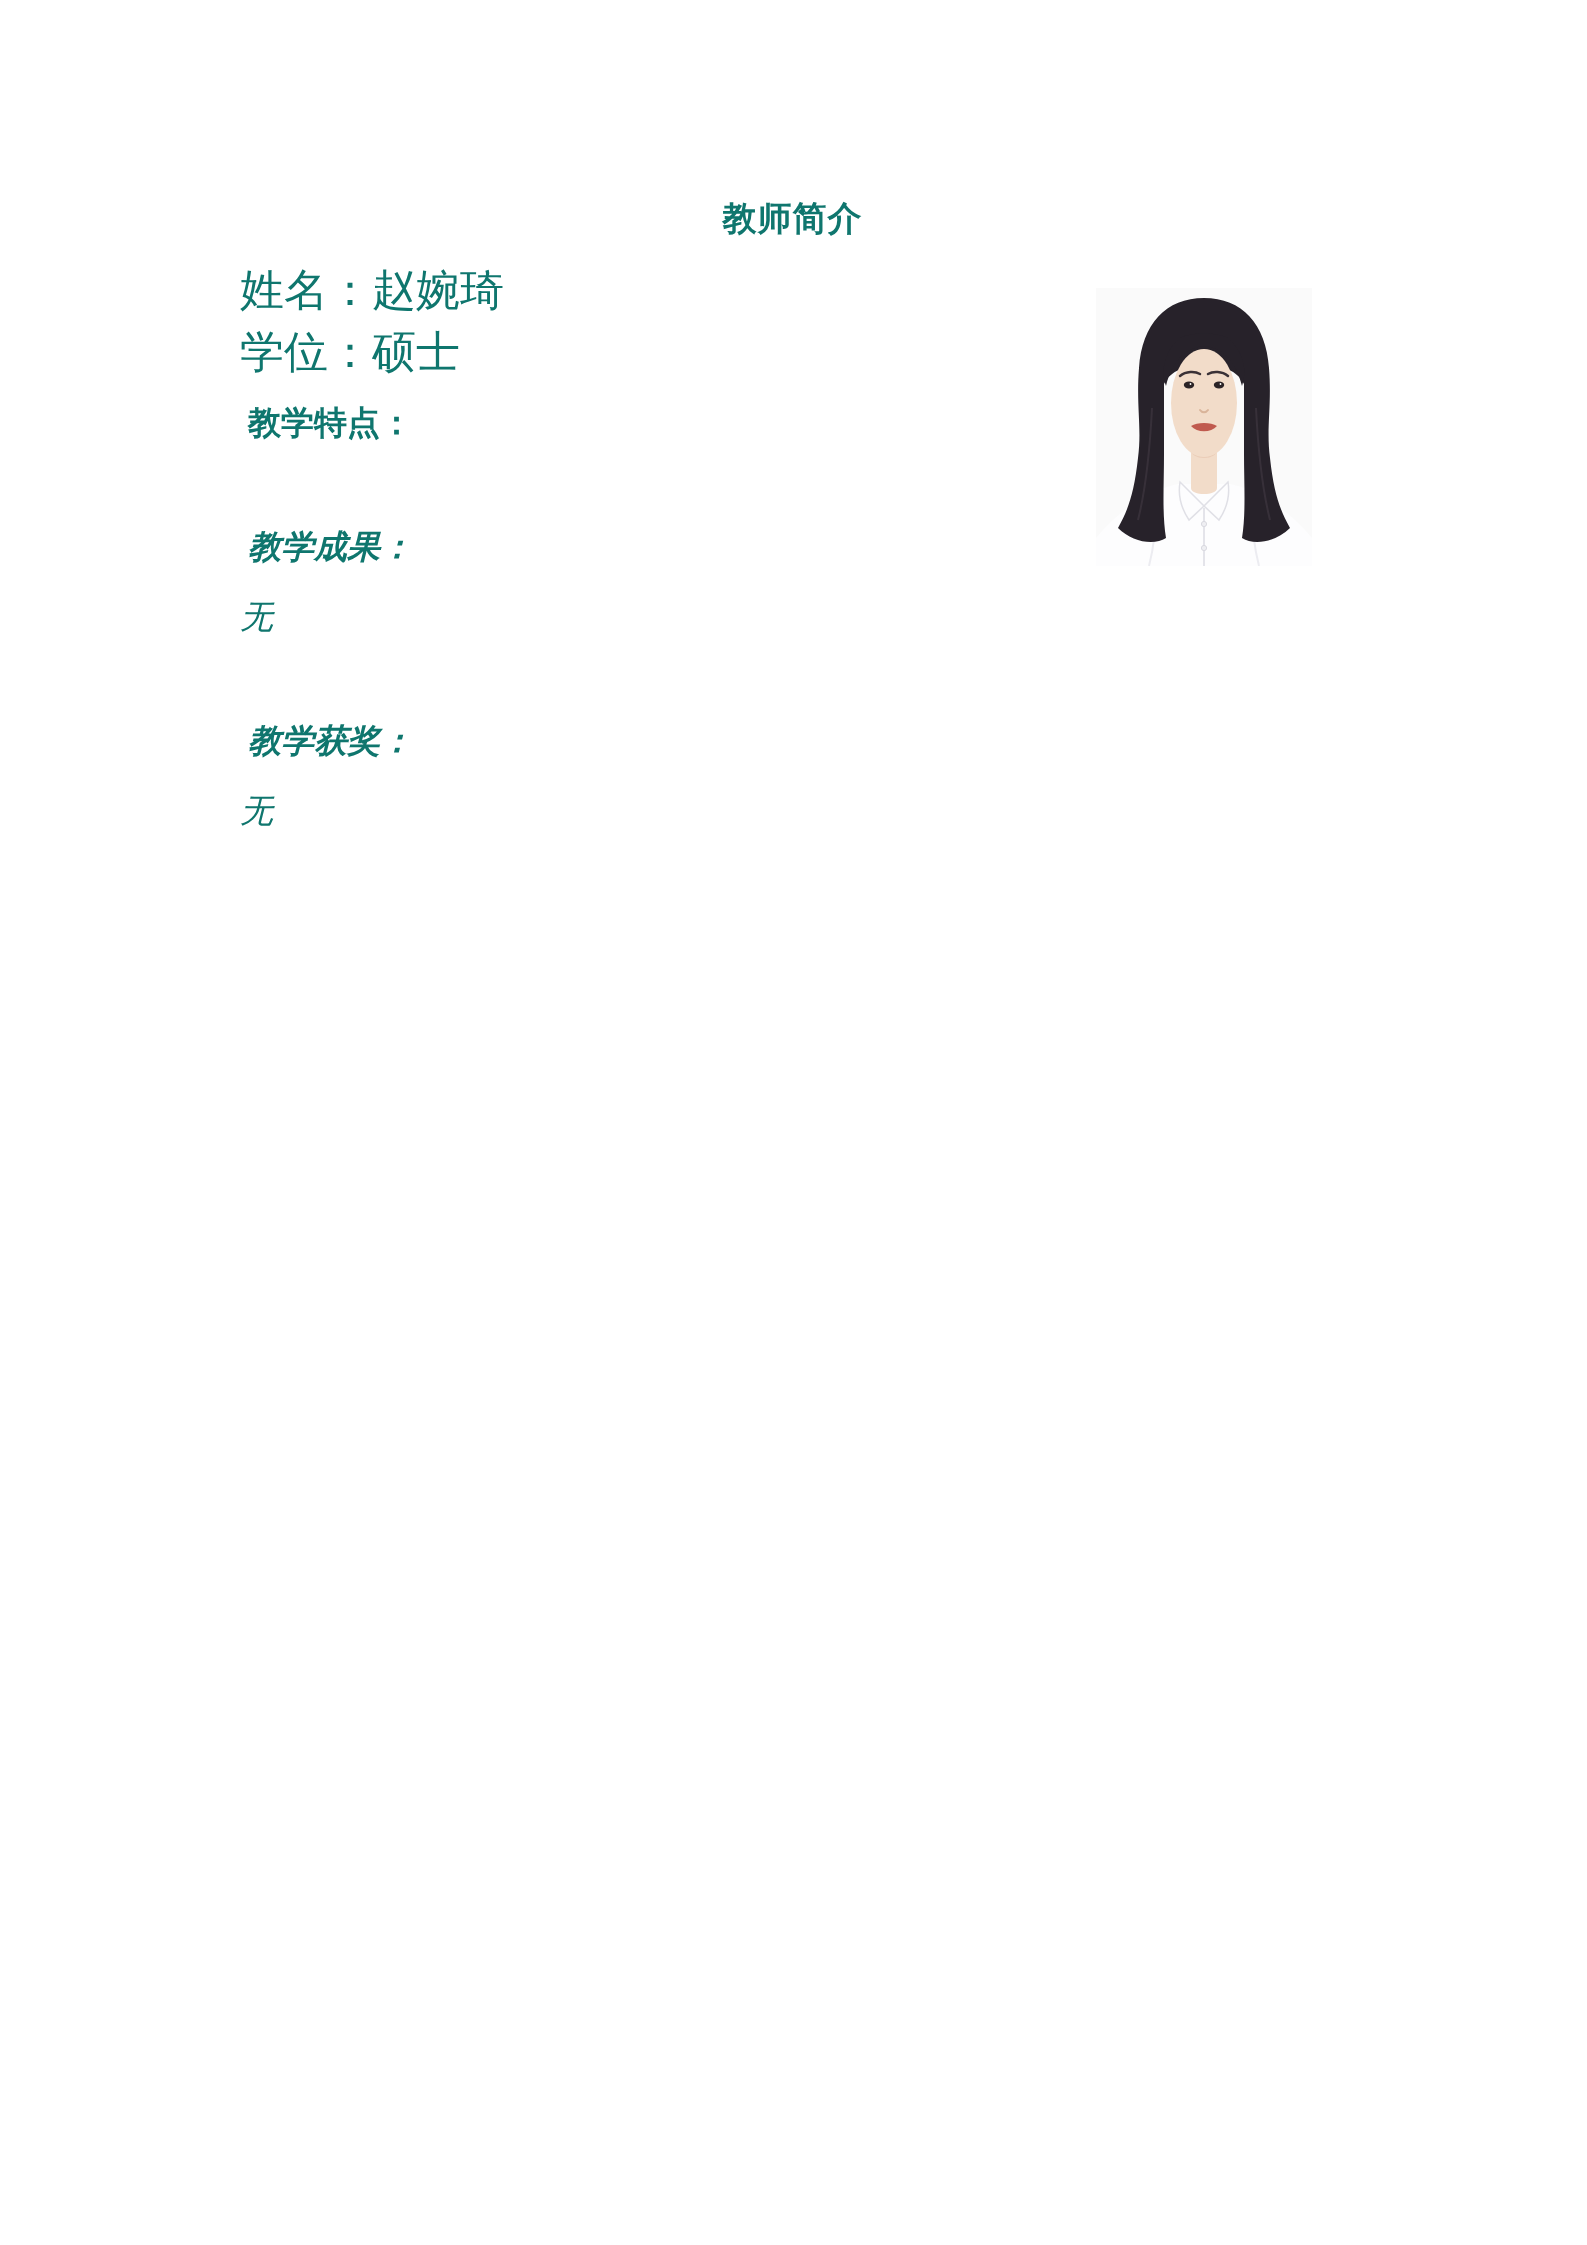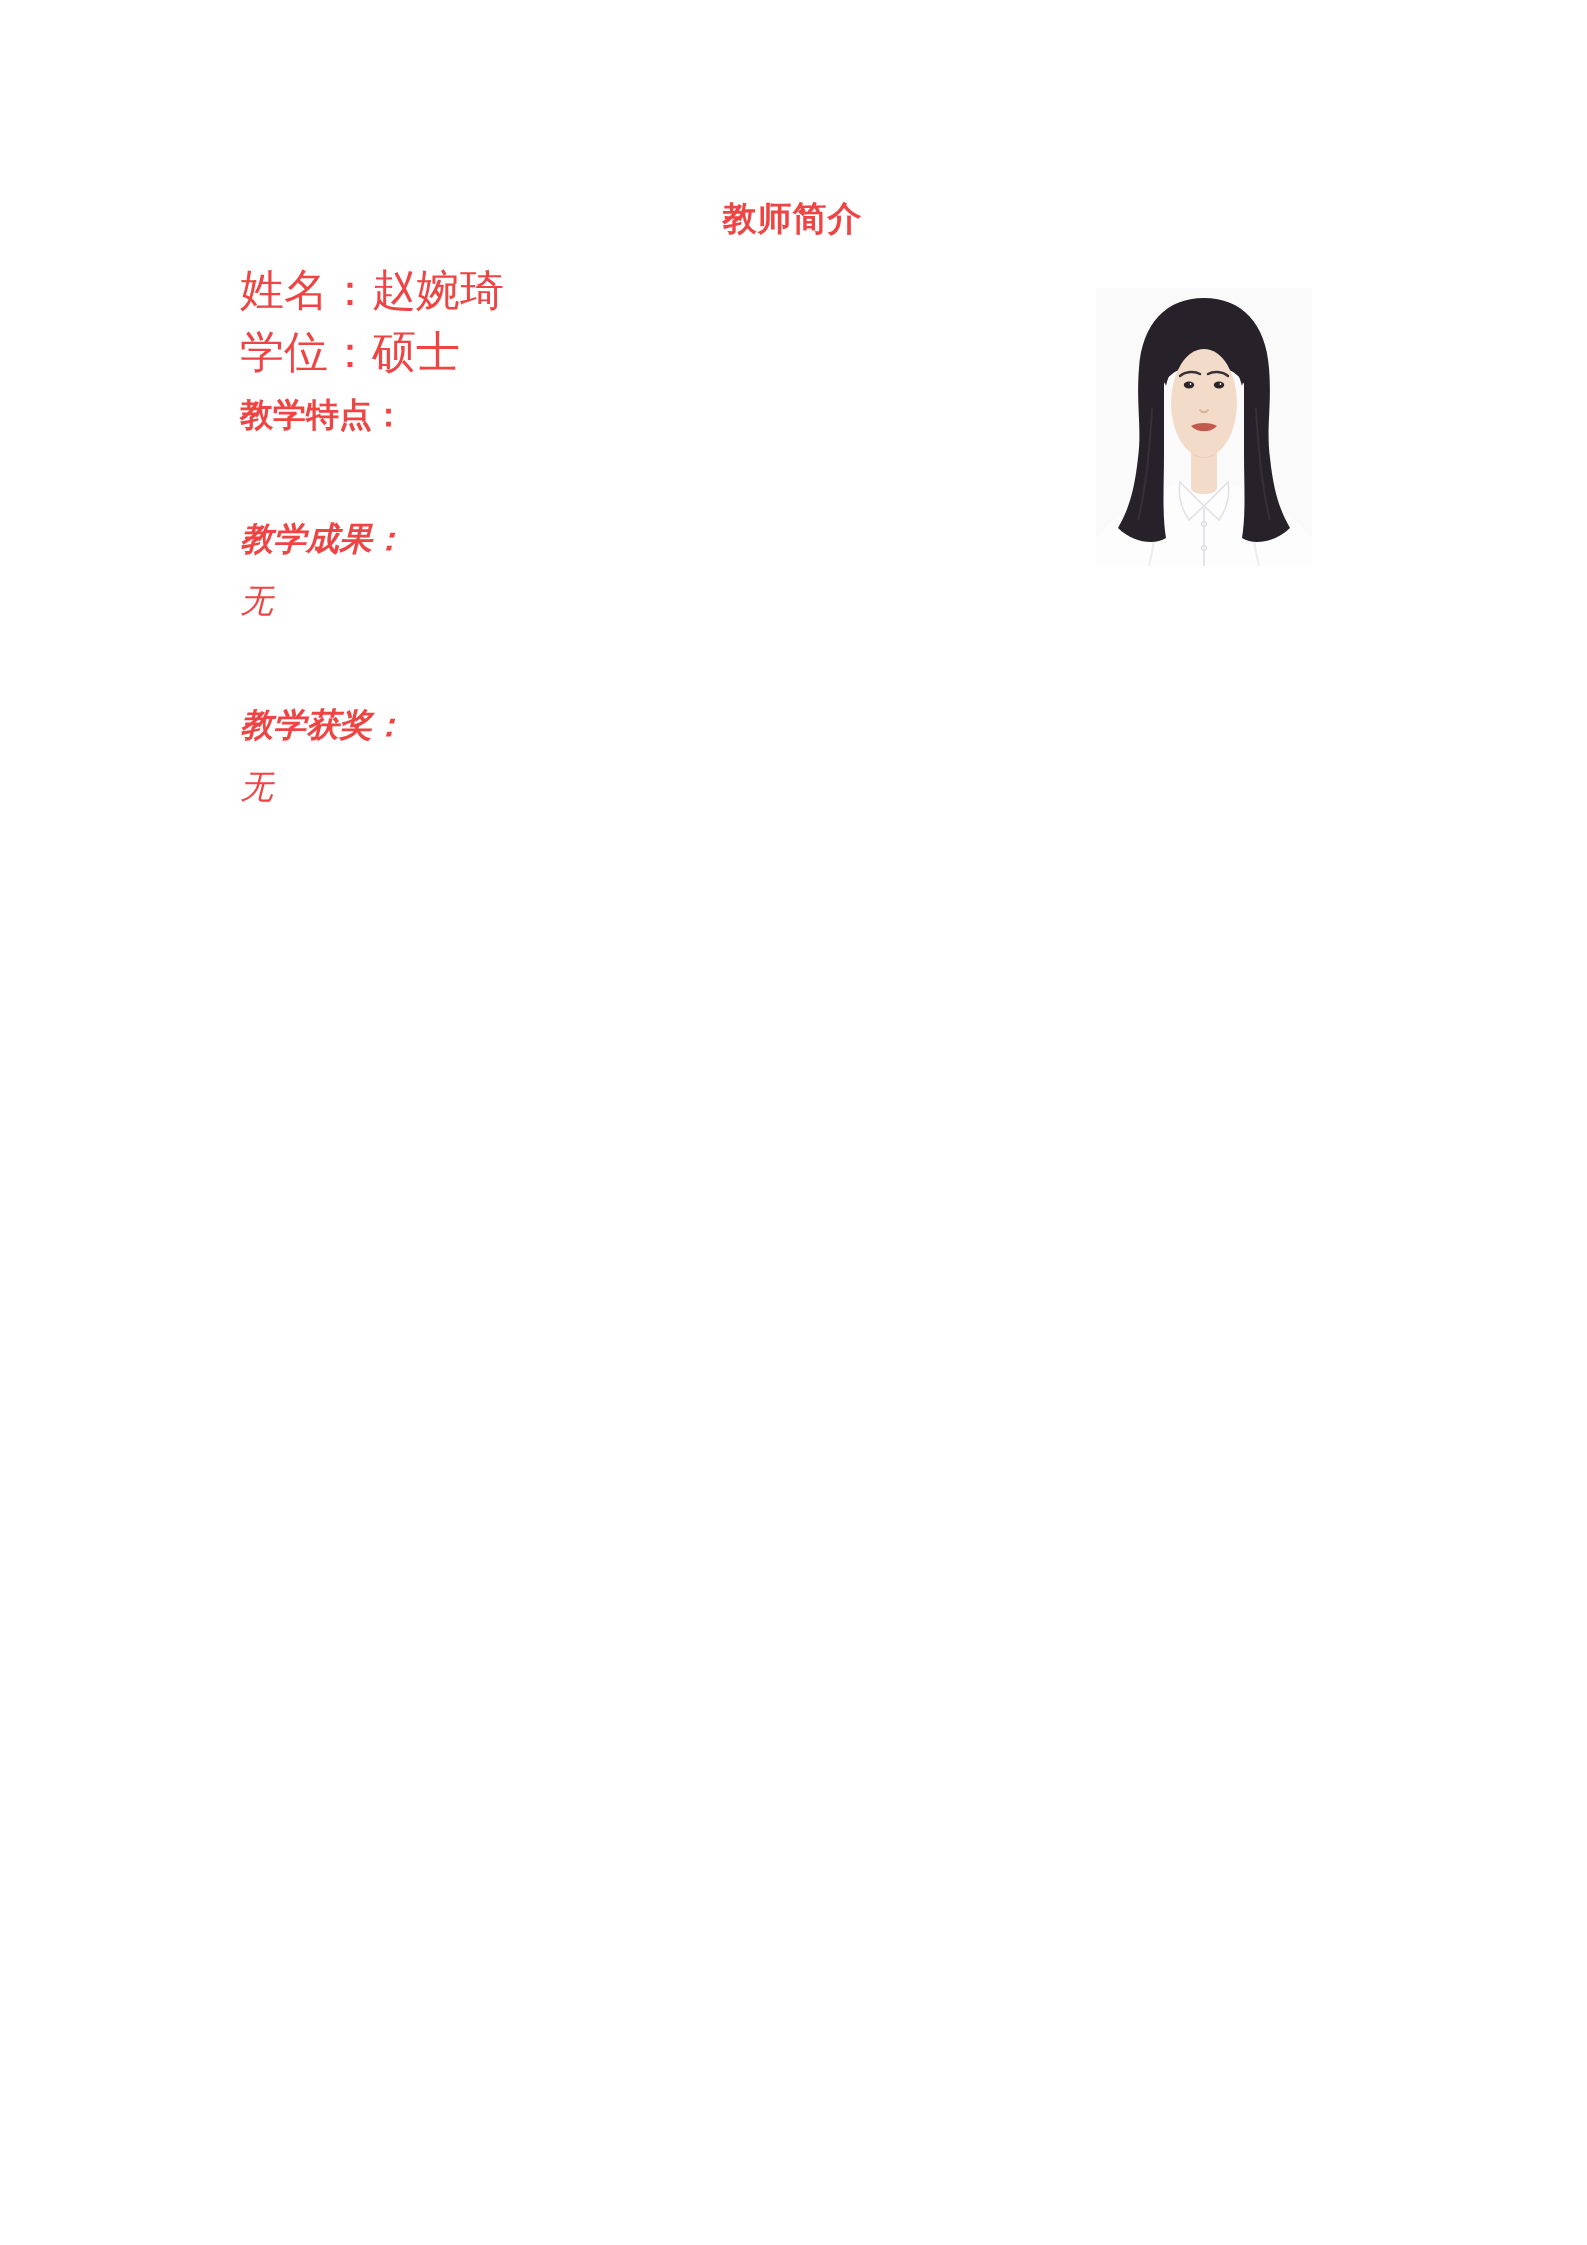--- a/index.html
+++ b/index.html
@@ -1,39 +1,39 @@
 <!DOCTYPE html>
 <html><head>
 <meta charset="utf-8">
 <style>
   html, body { margin: 0; padding: 0; background: #ffffff; }
   .page {
     position: relative;
     width: 1587px;
     height: 2243px;
     background: #ffffff;
-    color: #ef4444;
+    color: #0f766e;
     font-family: "Liberation Serif", "DejaVu Serif", serif;
     overflow: hidden;
   }
   .content { padding: 0 242px 0 240px; }
   .doc-title {
     margin: 0;
     padding-top: 196px;
     font-size: 34px;
     line-height: 46px;
     font-weight: 700;
     text-align: center;
     letter-spacing: 1px;
   }
   .fields { margin-top: 18px; }
   .field { margin: 0; font-size: 44px; line-height: 62px; white-space: nowrap; }
   .section { margin: 0; }
   .section + .section { margin-top: 62px; font-style: italic; }
-  .section-heading { margin: 0; font-size: 33px; line-height: 62px; font-weight: 700; }
+  .section-heading { margin: 8px; font-size: 33px; line-height: 62px; font-weight: 700; }
   .section-body { margin: 0; font-size: 33px; line-height: 62px; }
   .justify { text-align: justify; }
   .first-indent { text-indent: 2em; }
   .photo-frame {
     position: absolute;
     left: 1096px;
     top: 288px;
     width: 216px;
     height: 278px;
   }

